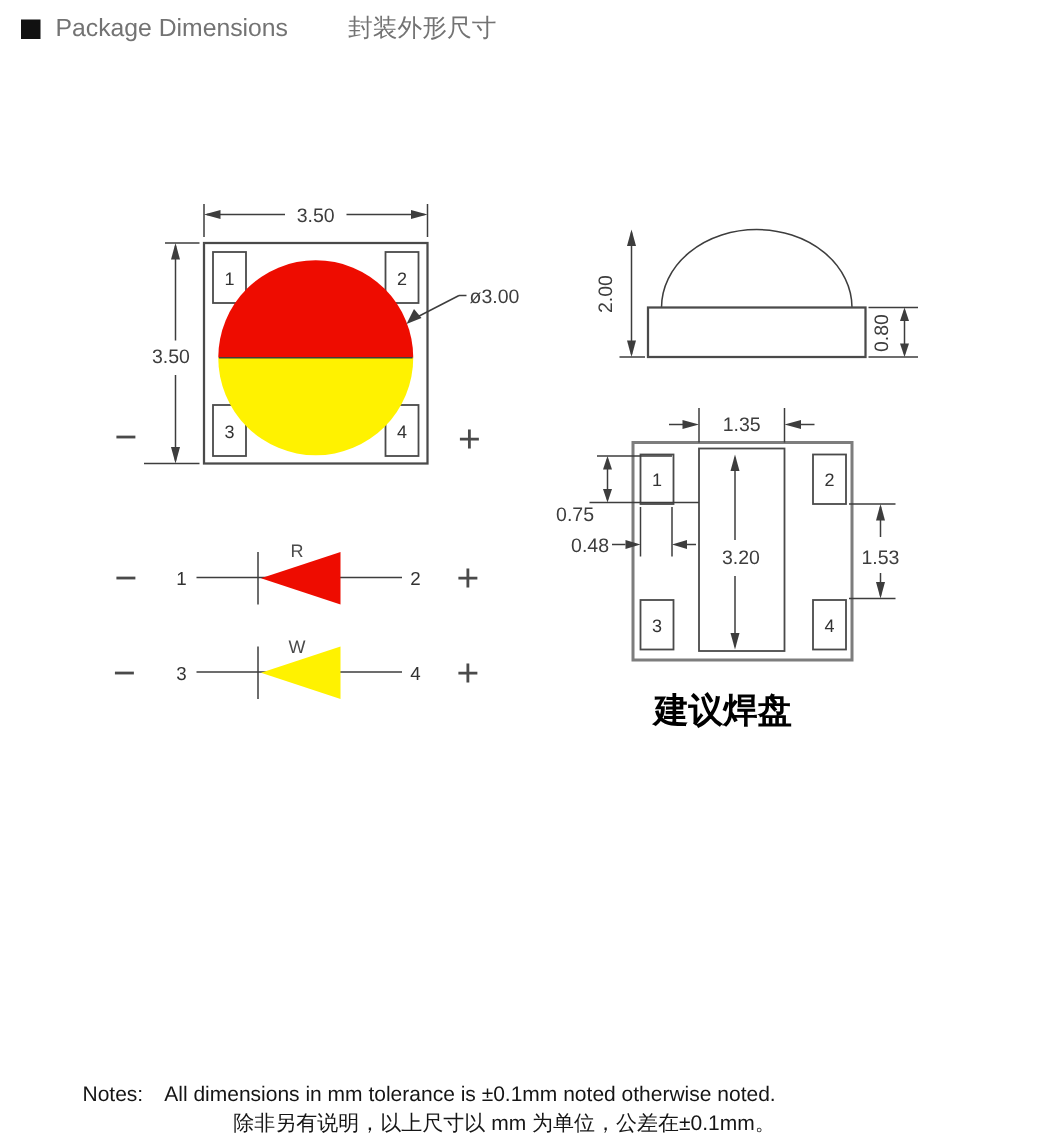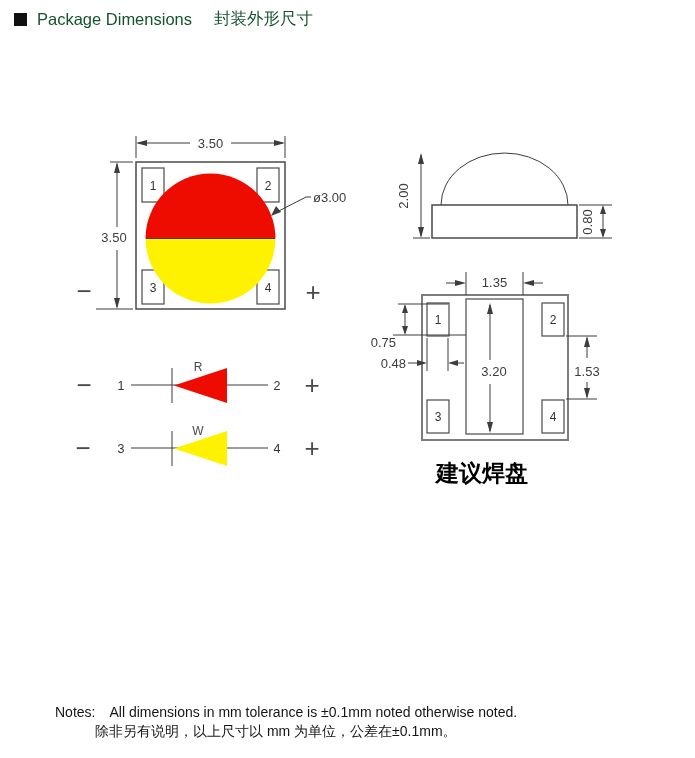--- a/index.html
+++ b/index.html
@@ -1,24 +1,24 @@
 <!DOCTYPE html>
 <html><head>
 <meta charset="utf-8">
 <style>
   html,body{margin:0;padding:0;background:#ffffff;}
   .page{position:relative;width:695px;height:758px;background:#ffffff;overflow:hidden;
         font-family:"Liberation Sans",sans-serif;color:#1a1a1a;}
   .title{position:absolute;left:14px;top:8px;display:flex;align-items:center;gap:10px;
-         font-size:16.5px;color:#14532d;}
+         font-size:16.5px;color:#737373;}
   .title .bullet{width:13px;height:13px;background:#111;display:inline-block;}
-  .title .zh{margin-left:12px;}
+  .title .zh{margin-left:30px;}
   .notes{position:absolute;left:55px;top:703px;font-size:14px;line-height:19px;color:#151515;}
-  .notes .row1{display:flex;gap:14px;}
-  .notes .row2{margin-left:40px;}
+  .notes .row1{display:flex;gap:14px;margin-top:17px;}
+  .notes .row2{margin-left:40px;text-align:right;}
   svg{position:absolute;left:0;top:0;}
   svg line, svg path.curve{stroke:#3d3d3d;stroke-width:1;fill:none;}
   svg rect.body{fill:#ffffff;stroke:#4a4a4a;stroke-width:1.5;}
   svg rect.outer{fill:#ffffff;stroke:#7d7d7d;stroke-width:2;}
   svg rect.pad{fill:#ffffff;stroke:#4a4a4a;stroke-width:1.2;}
   svg polygon.ah{fill:#3d3d3d;stroke:none;}
   svg text{font-family:"Liberation Sans",sans-serif;fill:#3d3d3d;}
   svg text.dim{font-size:13px;}
   svg text.padnum{font-size:12px;fill:#333;}
   svg text.pol{font-size:26px;fill:#4a4a4a;}

